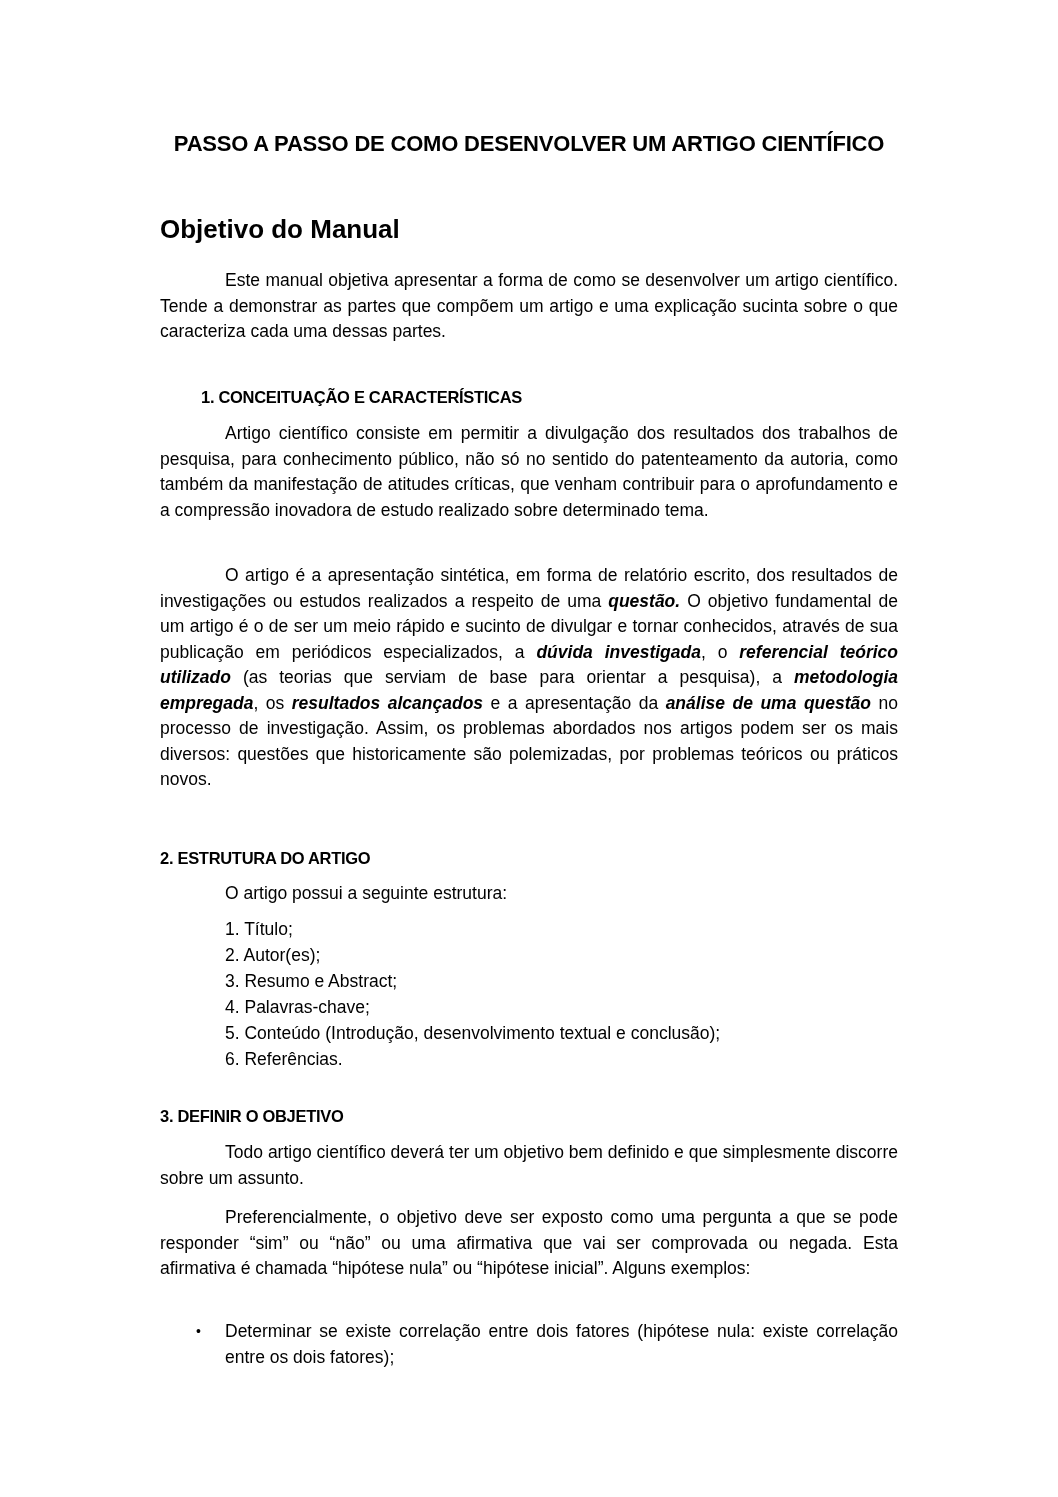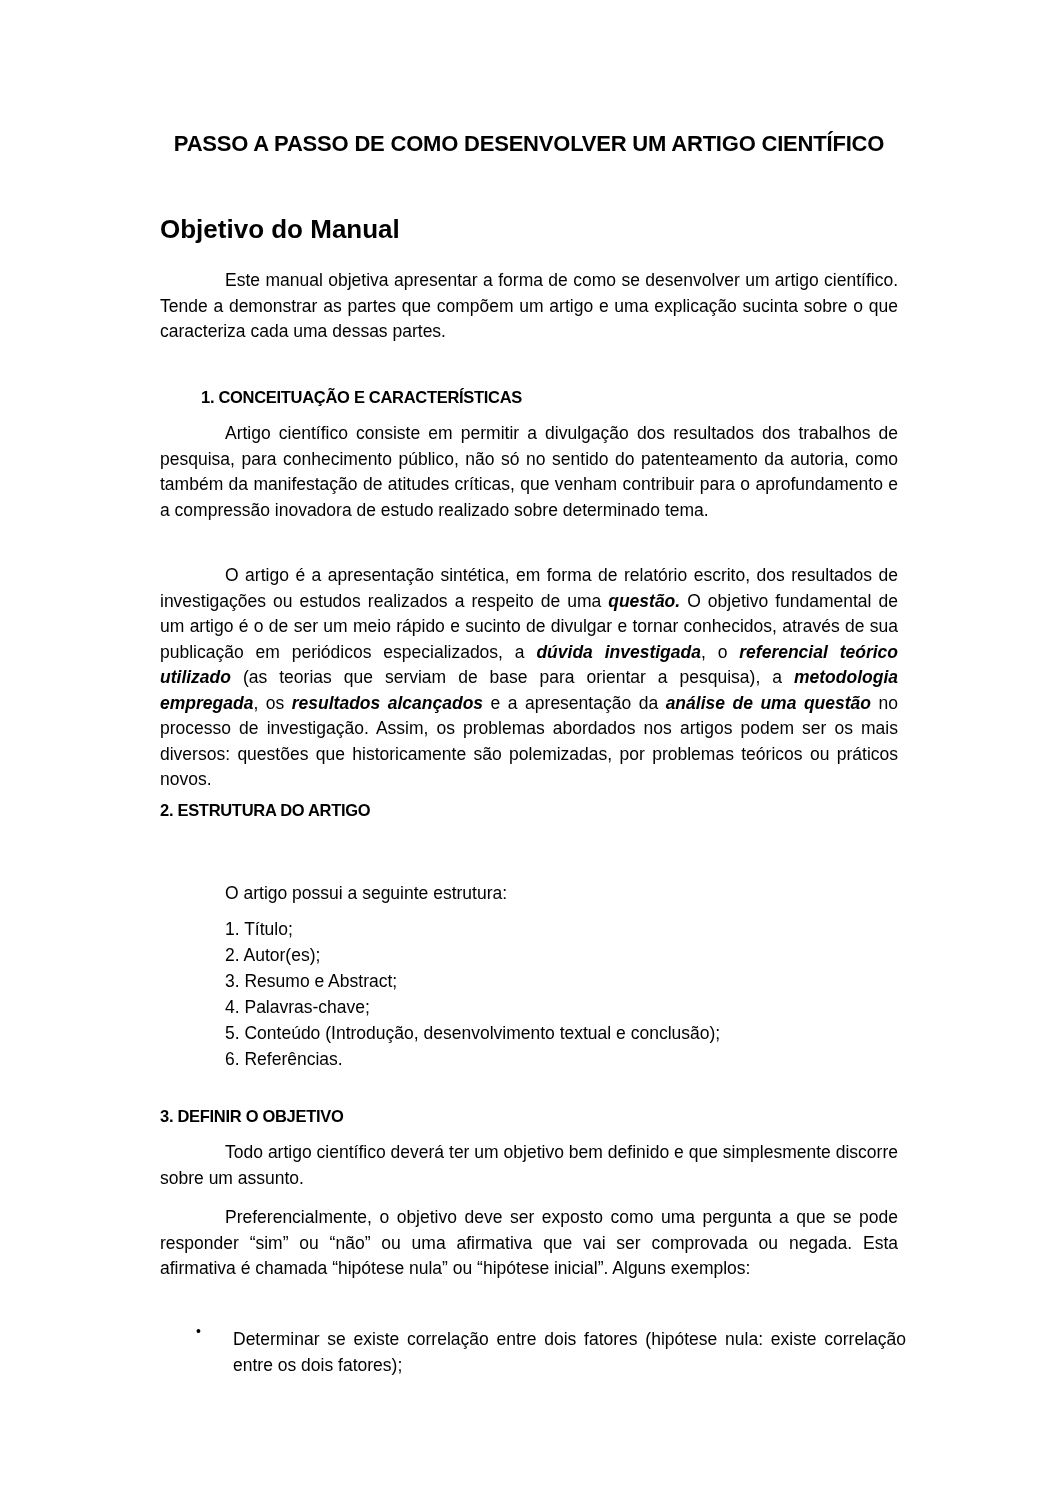--- a/index.html
+++ b/index.html
@@ -9,40 +9,40 @@
   .title { position: absolute; top: 131px; left: 0; width: 738px; text-align: center;
            font-weight: bold; font-size: 22px; letter-spacing: -0.2px; }
   .h1 { position: absolute; top: 217px; left: 0; font-weight: bold; font-size: 26px; }
   .h2 { position: absolute; left: 0; font-weight: bold; font-size: 16.5px; letter-spacing: -0.3px; }
   .para { position: absolute; left: 0; width: 738px; text-align: justify; text-indent: 65px; margin: 0; }
   .para.last-left { text-align-last: left; }
   .line { position: absolute; left: 65px; white-space: nowrap; }
   em.b { font-weight: bold; font-style: italic; }
   .bullet-row { position: absolute; left: 0; width: 738px; }
   .bullet { position: absolute; left: 36px; top: 0; font-size: 14px; }
-  .bullet-text { position: absolute; left: 65px; width: 673px; text-align: justify; text-align-last: left; margin: 8px; }
+  .bullet-text { position: absolute; left: 65px; width: 673px; text-align: justify; text-align-last: left; margin: 0; }
 </style>
 </head>
 <body>
 
 <div class="page">
 
   <div class="title">PASSO A PASSO DE COMO DESENVOLVER UM ARTIGO CIENTÍFICO</div>
 
   <div class="h1">Objetivo do Manual</div>
 
   <p class="para last-left" style="top:268px;">Este manual objetiva apresentar a forma de como se desenvolver um artigo científico. Tende a demonstrar as partes que compõem um artigo e uma explicação sucinta sobre o que caracteriza cada uma dessas partes.</p>
 
   <div class="h2" style="top:385px;margin-left:41px;">1. CONCEITUAÇÃO E CARACTERÍSTICAS</div>
 
   <p class="para last-left" style="top:421px;">Artigo científico consiste em permitir a divulgação dos resultados dos trabalhos de pesquisa, para conhecimento público, não só no sentido do patenteamento da autoria, como também da manifestação de atitudes críticas, que venham contribuir para o aprofundamento e a compressão inovadora de estudo realizado sobre determinado tema.</p>
 
   <p class="para last-left" style="top:563px;"><span>O artigo é a apresentação sintética, em forma de relatório escrito, dos resultados de investigações ou estudos realizados a respeito de uma </span><em class="b">questão.</em><span> O objetivo fundamental de um artigo é o de ser um meio rápido e sucinto de divulgar e tornar conhecidos, através de sua publicação em periódicos especializados, a </span><em class="b">dúvida investigada</em><span>, o </span><em class="b">referencial teórico utilizado</em><span> (as teorias que serviam de base para orientar a pesquisa), a </span><em class="b">metodologia empregada</em><span>, os </span><em class="b">resultados alcançados</em><span> e a apresentação da </span><em class="b">análise de uma questão</em><span> no processo de investigação.  Assim, os problemas abordados nos artigos podem ser os mais diversos: questões que historicamente são polemizadas, por problemas teóricos ou práticos novos.</span></p>
 
-  <div class="h2" style="top:798px;text-align:right;">2. ESTRUTURA DO ARTIGO</div>
+  <div class="h2" style="top:846px;text-align:right;">2. ESTRUTURA DO ARTIGO</div>
 
   <div class="line" style="top:881px;">O artigo possui a seguinte estrutura:</div>
 
   <div class="line" style="top:917px;">1. Título;</div>
   <div class="line" style="top:943px;">2. Autor(es);</div>
   <div class="line" style="top:969px;">3. Resumo e Abstract;</div>
   <div class="line" style="top:995px;text-align:center;">4. Palavras-chave;</div>
   <div class="line" style="top:1021px;">5. Conteúdo (Introdução, desenvolvimento textual  e conclusão);</div>
   <div class="line" style="top:1047px;">6. Referências.</div>
 

